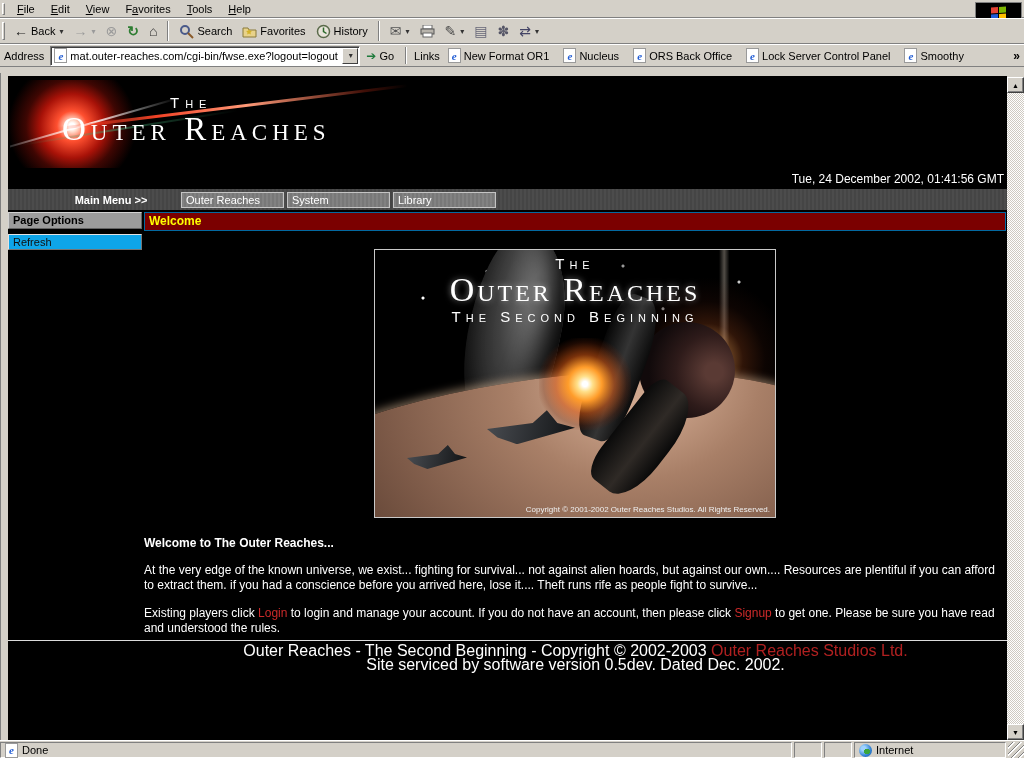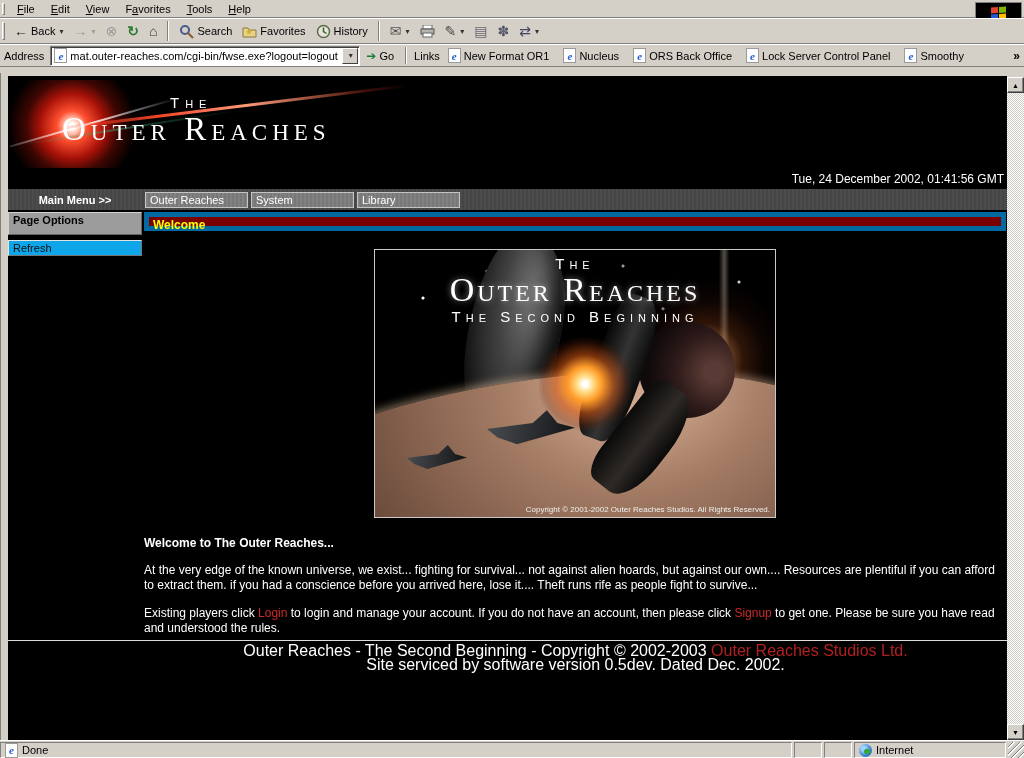--- a/index.html
+++ b/index.html
@@ -64,34 +64,34 @@
   .streak2 { position:absolute; left:10px; top:66px; width:220px; height:2px; transform:rotate(-9deg); transform-origin:left;
              background:linear-gradient(90deg, rgba(40,120,80,0), rgba(60,160,110,.5) 45%, transparent); }
   .logo-text { position:absolute; left:52px; top:16px; }
   .logo-the { margin-left:108px; font-size:15px; letter-spacing:6px; color:#fff; }
   .logo-main { font-family:"Liberation Serif", serif; font-variant:small-caps; font-size:33px; letter-spacing:5px;
                color:#fff; line-height:36px; }
   .datetime { text-align:right; font-size:12px; color:#fff; padding:2px 3px 3px 0; }
 
   
   .mainmenu { height:21px; display:flex; align-items:center;
-              background:repeating-linear-gradient(90deg,#4c4c4c 0 2px,#454545 2px 4px); }
+              background:repeating-linear-gradient(90deg,#4c4c4c 0 2px,#454545 2px 4px);padding-left:36px; }
   .mm-label { width:134px; text-align:center; color:#fff; font-weight:bold; }
   .mm-tab { width:103px; height:16px; line-height:14px; margin-left:3px; padding-left:4px; color:#fff;
             border:1px solid #c4c4c4; background:repeating-linear-gradient(90deg,#828282 0 2px,#787878 2px 4px); }
 
   
   .body-row { display:flex; margin-top:2px; }
   .sidebar { width:134px; flex:none; margin-right:2px; }
-  .sb-header { height:23px; background:#9c9c9c; border:1px solid; border-color:#d2d2d2 #636363 #636363 #d2d2d2;
+  .sb-header { height:17px; background:#9c9c9c; border:1px solid; border-color:#d2d2d2 #636363 #636363 #d2d2d2;
                font-weight:bold; color:#000; padding:1px 0 0 4px; }
   .sb-item { height:16px; background:#0ea5e9; border:1px solid; border-color:#e2e2e2 #757575 #757575 #e2e2e2;
              color:#101010; padding:1px 0 0 4px; margin-top:5px; }
   .content { flex:1; min-width:0; padding-right:1px; }
-  .welcome-bar { height:19px; background:#7b0000; border:5px solid #0369a1; color:#ffff00; font-weight:bold;
+  .welcome-bar { height:19px; background:#7b0000; border:1px solid #0369a1; color:#ffff00; font-weight:bold;
                  font-size:12px; padding:1px 0 0 4px; }
 
   
   .hero { position:relative; width:402px; height:269px; margin:18px auto 0; border:1px solid #c9c9c9; overflow:hidden;
           background-color:#000;
           background-image:
             radial-gradient(circle at 83% 41%, #ffffff 0, rgba(255,232,205,.95) 3px, rgba(255,170,90,.55) 15px, rgba(170,75,30,.28) 36px, rgba(90,32,16,.14) 58px, transparent 82px),
             linear-gradient(to right, transparent 86%, rgba(255,240,220,.32) 87.3%, transparent 88.6%),
             radial-gradient(circle at 12% 18%, #fff 0 1px, transparent 2px),
             radial-gradient(circle at 28% 8%, #bbb 0 1px, transparent 2px),

